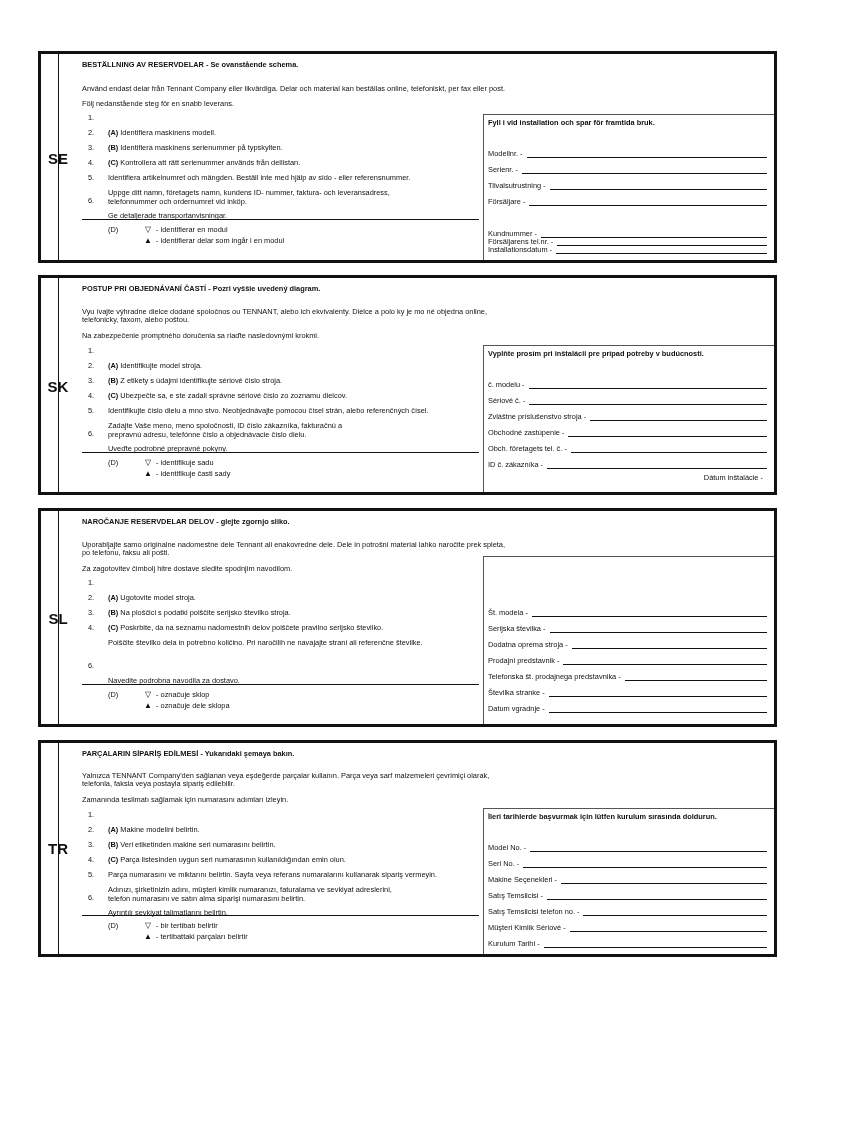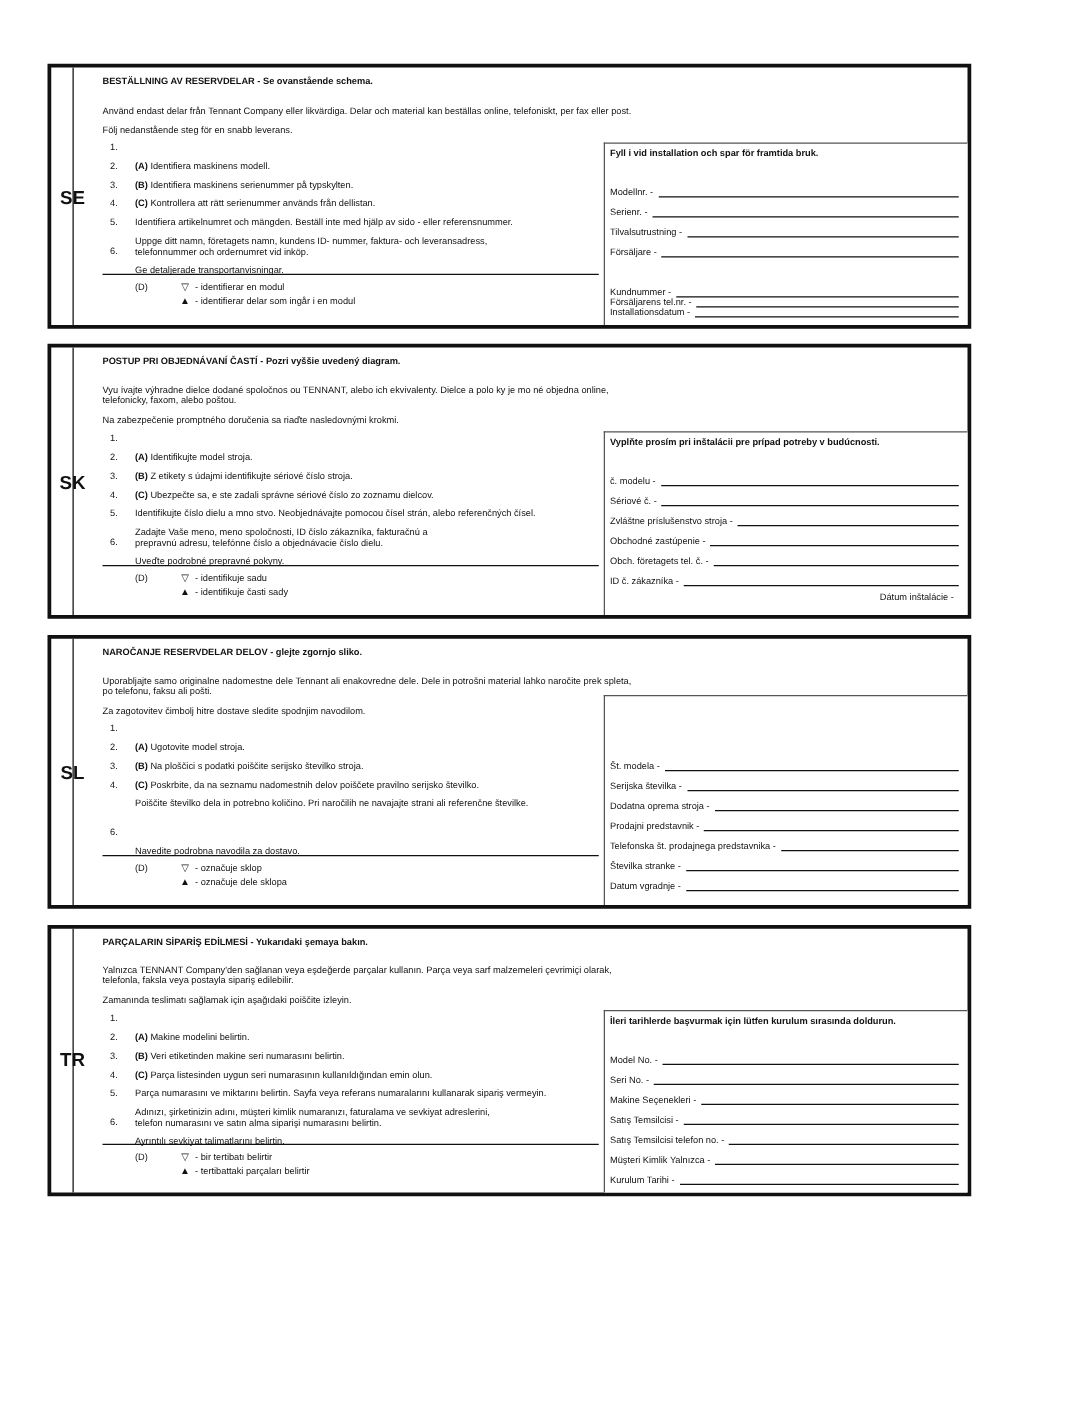--- a/index.html
+++ b/index.html
@@ -204,21 +204,21 @@
 </div>
 
 <div class="section" style="top:740px;height:217px;">
   <div class="lang-col">
     <div class="lang-code" style="top:97px;">TR</div>
   </div>
   <div class="content">
     <div class="title"><span>PARÇALARIN SİPARİŞ  EDİLMESİ</span><span class="sub"> - Yukarıdaki şemaya bakın.</span></div>
     <div class="intro" style="top:29px;">Yalnızca TENNANT Company'den sağlanan veya eşdeğerde parçalar kullanın. Parça veya sarf malzemeleri çevrimiçi olarak,</div>
     <div class="intro" style="top:37px;">telefonla, faksla veya postayla sipariş edilebilir.</div>
-    <div class="intro" style="top:53px;">Zamanında teslimatı sağlamak için aşağıdaki poiščite izleyin.</div>
+    <div class="intro" style="top:53px;">Zamanında teslimatı sağlamak için numarasını adımları izleyin.</div>
     <div class="step" style="top:68px;"><span class="num">1.</span><span class="txt"><b>(A)</b><span> Makine modelini belirtin.</span></span></div>
     <div class="step" style="top:83px;"><span class="num">2.</span><span class="txt"><b>(B)</b><span> Veri etiketinden makine seri numarasını belirtin.</span></span></div>
     <div class="step" style="top:98px;"><span class="num">3.</span><span class="txt"><b>(C)</b><span> Parça listesinden uygun seri numarasının kullanıldığından emin olun.</span></span></div>
     <div class="step" style="top:113px;"><span class="num">4.</span><span class="txt">Parça numarasını ve miktarını belirtin. Sayfa veya referans numaralarını kullanarak sipariş vermeyin.</span></div>
     <div class="step" style="top:128px;"><span class="num">5.</span><span class="txt"><span>Adınızı, şirketinizin adını, müşteri kimlik numaranızı, faturalama ve sevkiyat adreslerini,</span><br><span>telefon numarasını ve satın alma siparişi numarasını belirtin.</span></span></div>
     <div class="step" style="top:151px;"><span class="num">6.</span><span class="txt">Ayrıntılı sevkiyat talimatlarını belirtin.</span></div>
     <div class="rule" style="top:172px;"></div>
     <div class="legend" style="top:177px;">
       <div><span class="d">(D)</span><span class="sym">▽</span><span> - bir tertibatı belirtir</span></div>
       <div class="legend-row2"><span class="sym">▲</span><span> - tertibattaki parçaları belirtir</span></div>
@@ -239,21 +239,21 @@
         </div>
       <div class="field" style="top:79px;text-align:right;">
           <span class="lbl">Satış Temsilcisi -</span>
           <span class="line"></span>
         </div>
       <div class="field" style="top:95px;">
           <span class="lbl">Satış Temsilcisi telefon no. -</span>
           <span class="line"></span>
         </div>
       <div class="field" style="top:111px;">
-          <span class="lbl">Müşteri Kimlik Yalnızca -</span>
+          <span class="lbl">Müşteri Kimlik Sériové -</span>
           <span class="line"></span>
         </div>
       <div class="field" style="top:127px;">
           <span class="lbl">Kurulum Tarihi -</span>
           <span class="line"></span>
         </div>
     </div>
   </div>
 </div>
 

